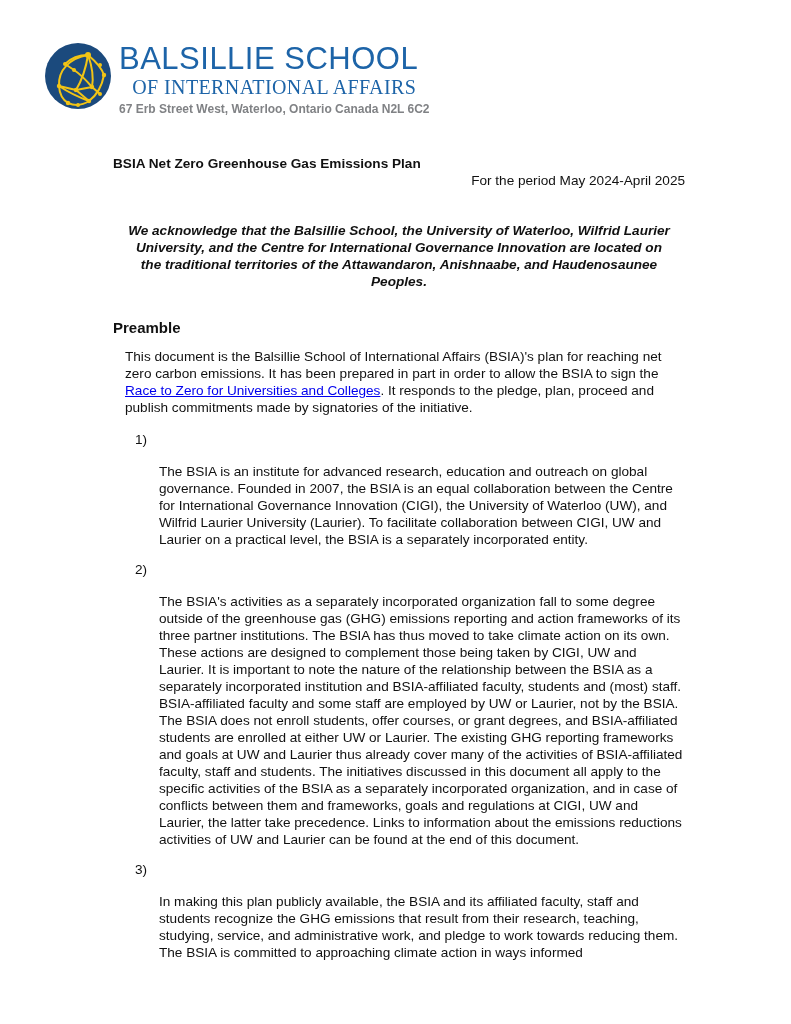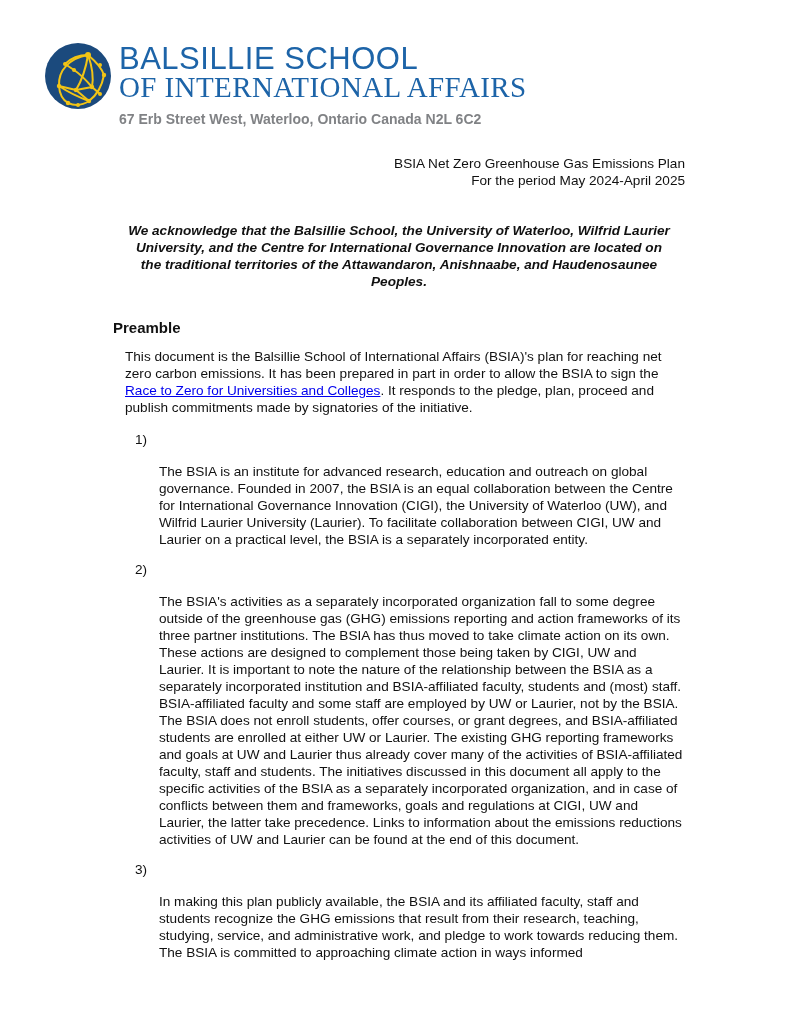--- a/index.html
+++ b/index.html
@@ -25,46 +25,46 @@
   .brand-line1 {
     font-family: Liberation Sans, sans-serif;
     font-size: 31px;
     line-height: 33px;
     color: #1d64a8;
     letter-spacing: 0.5px;
     white-space: nowrap;
   }
   .brand-line2 {
     font-family: "Liberation Serif", "DejaVu Serif", serif;
-    font-size: 29px;
+    font-size: 20px;
     line-height: 25px;
     color: #1d64a8;
     letter-spacing: 0.4px;
     white-space: nowrap;
     text-align: center;
   }
   .brand-address {
-    margin-top: 11px;
-    font-size: 14px;
+    margin-top: 2px;
+    font-size: 12px;
     font-weight: bold;
     color: #808285;
     white-space: nowrap;
   }
   
   .content {
     position: absolute;
     top: 155px;
     left: 113px;
     width: 572px;
     font-size: 13.6px;
     line-height: 17px;
   }
   .doc-title {
-    text-align: right;
-    font-weight: normal;
+    text-align: left;
+    font-weight: bold;
   }
   .doc-subtitle {
     text-align: right;
   }
   .ack {
     margin: 33px auto 0 auto;
     width: 548px;
     font-style: italic;
     text-align: center;
     font-weight: bold;

